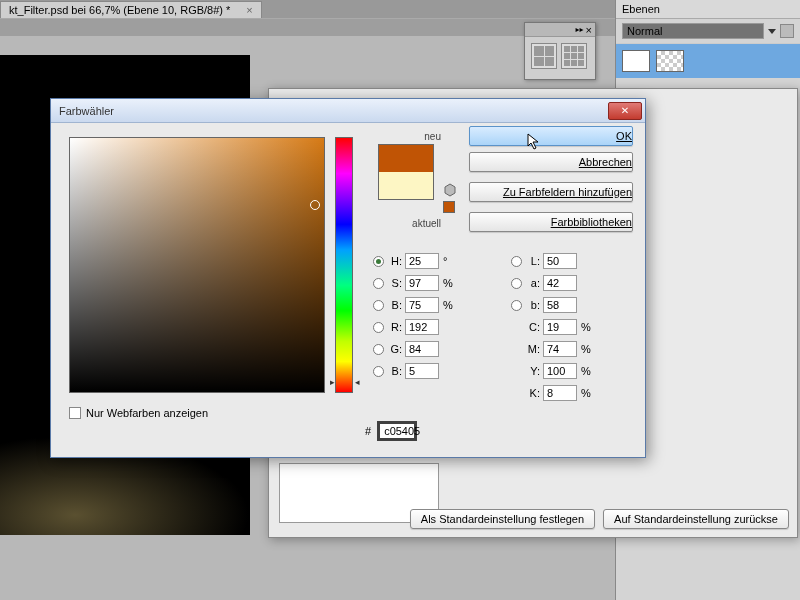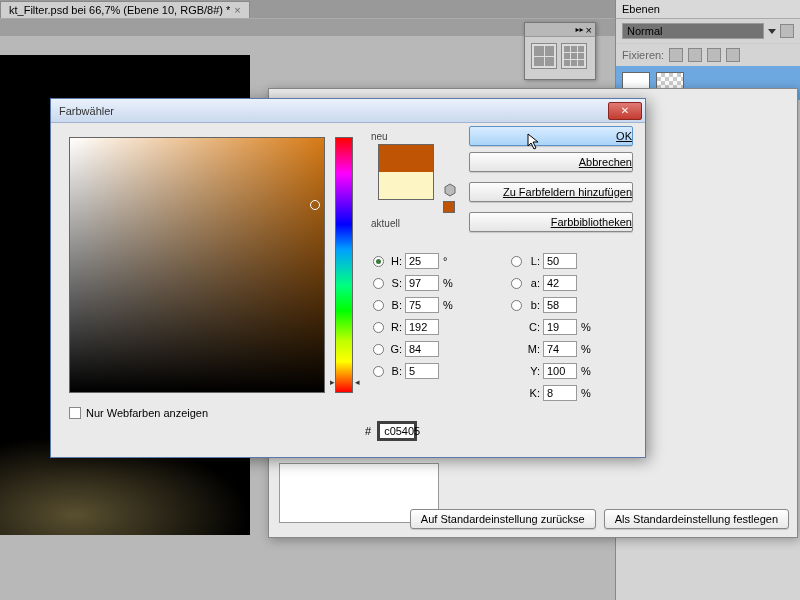--- a/index.html
+++ b/index.html
@@ -1,18 +1,18 @@
 <!DOCTYPE html>
 <html><head>
 <meta charset="utf-8">
 <style>
 *{box-sizing:border-box;margin:0;padding:0;font-family:Tahoma,Arial,sans-serif;font-size:11px;}
 body{background:#b8b8b8;width:800px;height:600px;overflow:hidden;position:relative;}
 .tab-bar{background:#999;height:18px;display:flex;align-items:center;}
-.tab{background:#cfcfcf;padding:2px 8px;border:1px solid #888;border-bottom:none;display:flex;align-items:center;gap:4px;}
+.tab{background:#cfcfcf;padding:2px 8px;border:1px solid #888;border-bottom:none;display:flex;align-items:center;gap:16px;}
 .tab .x{color:#666;cursor:pointer;}
 .subtab{background:#9e9e9e;height:18px;border-top:1px solid #aaa;display:flex;justify-content:flex-end;padding-right:20px;}
 .subtab span{margin:2px 6px;color:#555;}
 .panels-right{position:absolute;right:0;top:0;width:185px;height:600px;background:#d4d4d4;border-left:1px solid #888;}
 .panel-head{background:#d9d9d9;padding:3px 6px;border-bottom:1px solid #aaa;font-size:11px;}
 .panel-row{padding:4px 6px;display:flex;align-items:center;gap:4px;border-bottom:1px solid #ccc;}
 .sel{background:#737373;border:1px solid #999;padding:1px 4px;flex:1;}
 .tri{width:0;height:0;border-left:4px solid transparent;border-right:4px solid transparent;border-top:5px solid #333;}
 .mini-icon{width:14px;height:14px;background:#bbb;border:1px solid #888;}
 .fix-row{padding:4px 6px;font-size:10px;color:#666;display:flex;align-items:center;gap:5px;}
@@ -37,21 +37,21 @@
 .dialog{position:absolute;left:50px;top:98px;width:596px;height:360px;background:#eaeaea;border:1px solid #5a7aa8;box-shadow:3px 3px 14px rgba(0,0,0,.4);}
 .dialog-titlebar{height:24px;background:linear-gradient(#eaf1fb,#cad9ef);border-bottom:1px solid #a0b4d0;display:flex;align-items:center;justify-content:space-between;padding:0 0 0 8px;gap:25px;}
 .dialog-title{color:#333;}
 .close-btn{width:34px;height:18px;background:linear-gradient(#e07a76,#c33b2f);border:1px solid #8a2520;border-radius:2px;color:#fff;text-align:center;line-height:15px;font-size:10px;margin-right:3px;cursor:pointer;}
 .dialog-body{position:relative;padding:12px;height:336px;}
 .color-field{position:absolute;left:18px;top:14px;width:256px;height:256px;background:linear-gradient(to bottom,transparent,#000),linear-gradient(to right,#fff,#d67a15);border:1px solid #666;}
 .cf-marker{position:absolute;width:10px;height:10px;border:1px solid #fff;border-radius:50%;left:240px;top:62px;}
 .hue-strip{position:absolute;left:284px;top:14px;width:18px;height:256px;background:linear-gradient(to bottom,#ff0000 0%,#ff00ff 14%,#8000ff 24%,#0000ff 34%,#00a0ff 44%,#00ff80 58%,#00ff00 68%,#c0ff00 80%,#ffff00 88%,#ff8000 94%,#ff0000 100%);border:1px solid #666;}
 .hue-mark{position:absolute;left:279px;top:254px;font-size:9px;color:#333;}
 .hue-mark2{position:absolute;left:304px;top:254px;font-size:9px;color:#333;}
-.swatch-block{position:absolute;left:320px;top:8px;width:70px;text-align:left;}
+.swatch-block{position:absolute;left:320px;top:8px;width:70px;text-align:right;}
 .swatch-lbl{font-size:10px;color:#444;margin-bottom:2px;}
 .swatch{width:56px;height:56px;margin:0 auto;border:1px solid #666;display:flex;flex-direction:column;}
 .swatch .new{flex:1;background:#c05405;}
 .swatch .cur{flex:1;background:#fdf6c4;}
 .cube-icon{position:absolute;left:392px;top:60px;width:14px;height:14px;}
 .tiny-swatch{position:absolute;left:392px;top:78px;width:12px;height:12px;background:#c05405;border:1px solid #666;}
 .webonly{position:absolute;left:18px;top:284px;display:flex;align-items:center;gap:5px;}
 .cb{width:12px;height:12px;background:#fff;border:1px solid #888;}
 .right-btns{position:absolute;right:12px;top:3px;width:164px;display:flex;flex-direction:column;gap:6px;}
 .btn{background:linear-gradient(#fdfdfd,#e5e5e5);border:1px solid #888;border-radius:2px;padding:3px 0;text-align:right;box-shadow:0 1px 1px rgba(0,0,0,.15);cursor:pointer;text-decoration:underline;}
@@ -84,27 +84,20 @@
   <div class="canvas-grad"></div>
 </div>
 
 <div class="panels-right">
   <div class="panel-head">Ebenen</div>
   <div class="panel-row">
     <div class="sel"><span>Normal</span></div>
     <div class="tri"></div>
     <div class="mini-icon"></div>
   </div>
-  <div class="fix-row">
-    <span>Fixieren:</span>
-    <span class="mini-icon"></span>
-    <span class="mini-icon"></span>
-    <span class="mini-icon"></span>
-    <span class="mini-icon"></span>
-  </div>
   <div class="layer-row">
     <div class="thumb"></div>
     <div class="check-thumb"></div>
   </div>
   <div style="height:54px"></div>
   <div class="prop-row">
       <div class="tri"></div>
     </div>
   <div class="prop-row">
       <div class="num-in">75</div>
@@ -160,22 +153,22 @@
         <div></div>
         <div></div>
         <div></div>
       </div>
   </div>
 </div>
 
 <div class="under-dialog">
   <div class="under-preview"></div>
   <div class="under-btns">
+    <div class="btn-std">Als Standardeinstellung festlegen</div>
     <div class="btn-std">Auf Standardeinstellung zurückse</div>
-    <div class="btn-std">Als Standardeinstellung festlegen</div>
   </div>
 </div>
 
 <div class="dialog">
   <div class="dialog-titlebar">
     <span class="dialog-title">Farbwähler</span>
     <div class="close-btn">✕</div>
   </div>
   <div class="dialog-body">
     <div class="color-field">

